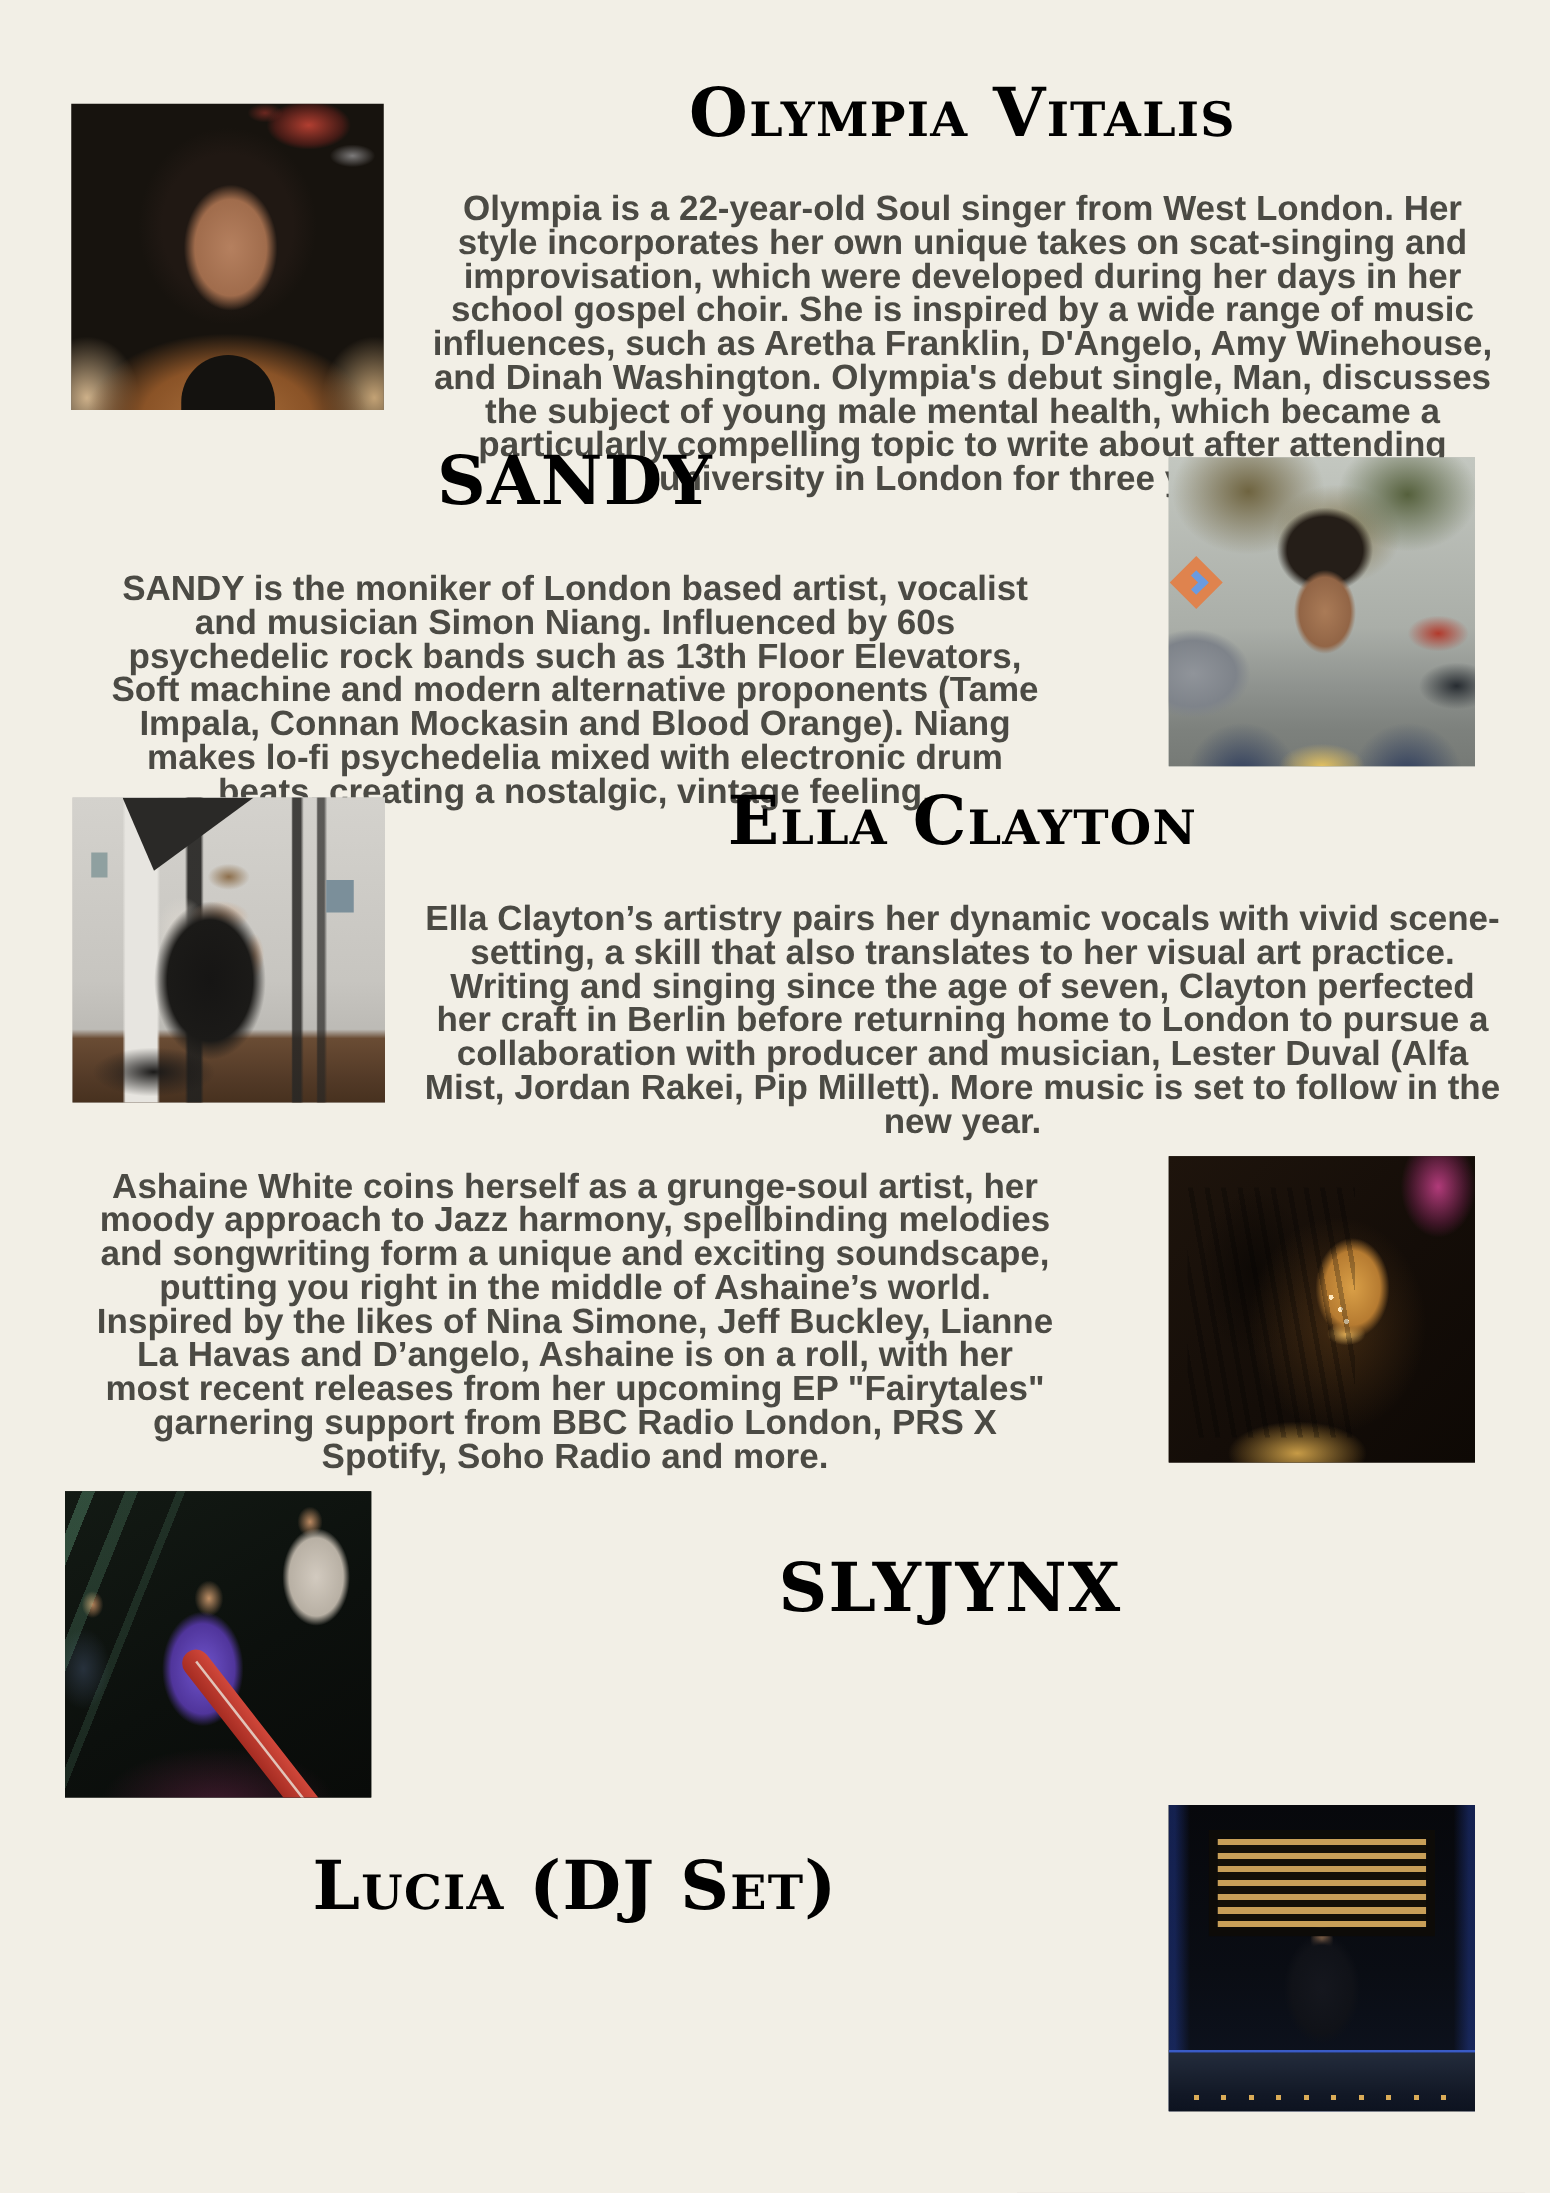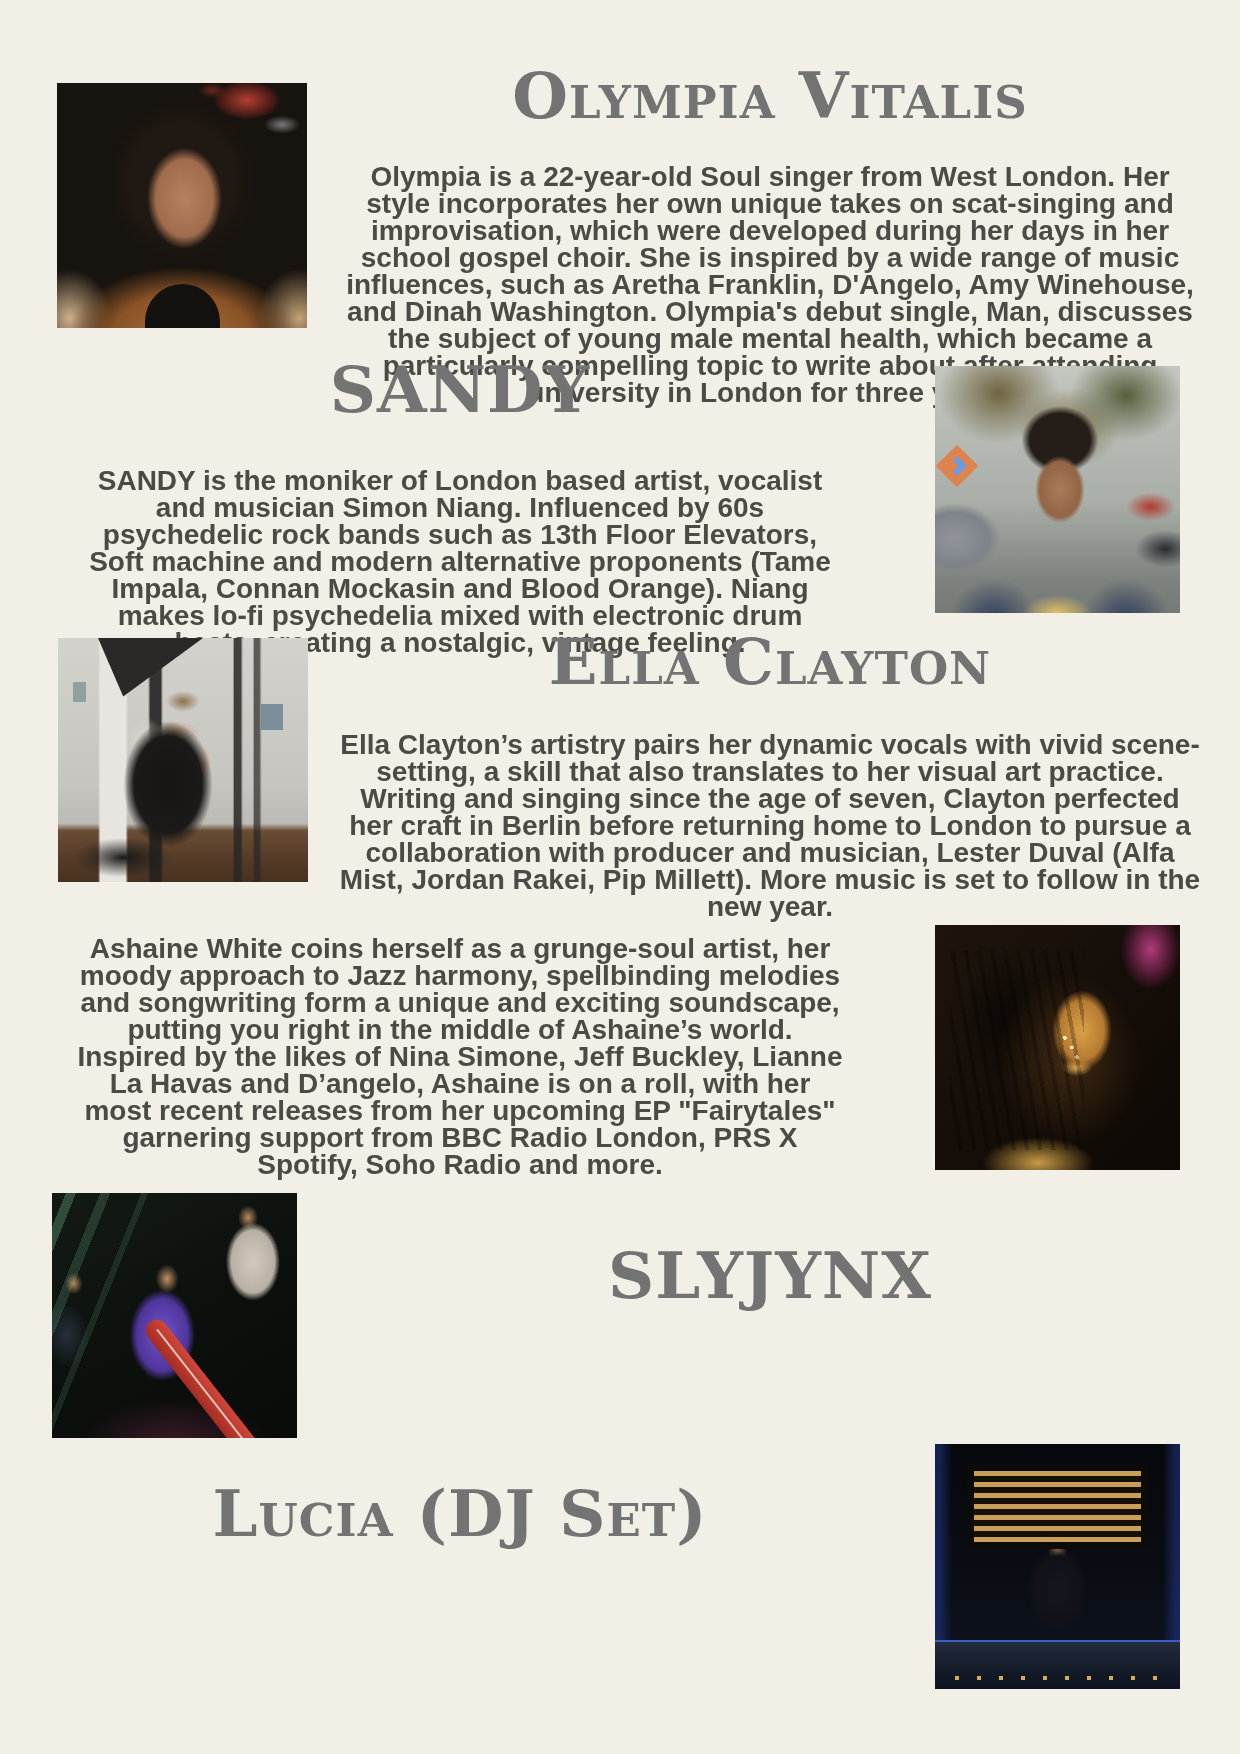--- a/index.html
+++ b/index.html
@@ -5,37 +5,37 @@
   html,body { margin:0; padding:0; }
   body { background:#e6e3da; }
   .page {
     position:relative; width:1240px; height:1754px;
     background:#f2efe6; overflow:hidden; margin:0 auto;
     font-family:"Liberation Sans","DejaVu Sans",sans-serif;
   }
   .section-text { position:absolute; text-align:center; }
   .artist-title {
     font-family:"DejaVu Serif","Liberation Serif",serif;
-    font-variant:small-caps; font-weight:700; font-size:64px; line-height:1.05;
-    letter-spacing:1px; color:#737373; margin:0; white-space:nowrap;
+    font-variant:small-caps; font-weight:700; font-size:54px; line-height:1.05;
+    letter-spacing:1px; color:#000000; margin:0; white-space:nowrap;
   }
   .artist-bio {
     font-weight:700; font-size:28px; line-height:27px; color:#4b4a44;
     margin:17px auto;
   }
   
   .s1-text { left:330px; top:62px;  width:880px; }
   .s1-text .artist-bio { margin-top:34px; max-width:858px; }
   .s2-text { left:55px;  top:356px; width:810px;text-align:center; }
   .s2-text .artist-bio { margin-top:44px; max-width:768px; }
   .s3-text { left:330px; top:628px; width:880px; }
   .s3-text .artist-bio { margin-top:36px; max-width:862px; }
   .s4-text { left:55px;  top:902px; width:810px; }
   .s4-text .artist-bio { margin-top:33px; max-width:770px; }
-  .s5-text { left:330px; top:1242px; width:880px; }
+  .s5-text { left:320px; top:1242px; width:880px; }
   .s5-text .artist-bio { margin-top:42px; max-width:840px; }
   .s6-text { left:50px;  top:1480px; width:820px; }
   .s6-text .artist-bio { margin-top:46px; max-width:800px; }
 
   .photo { position:absolute; overflow:hidden; }
   .photo * { position:absolute; }
 
   
   .p1 { left:57px; top:83px; width:250px; height:245px;
     background-color:#17130e;

